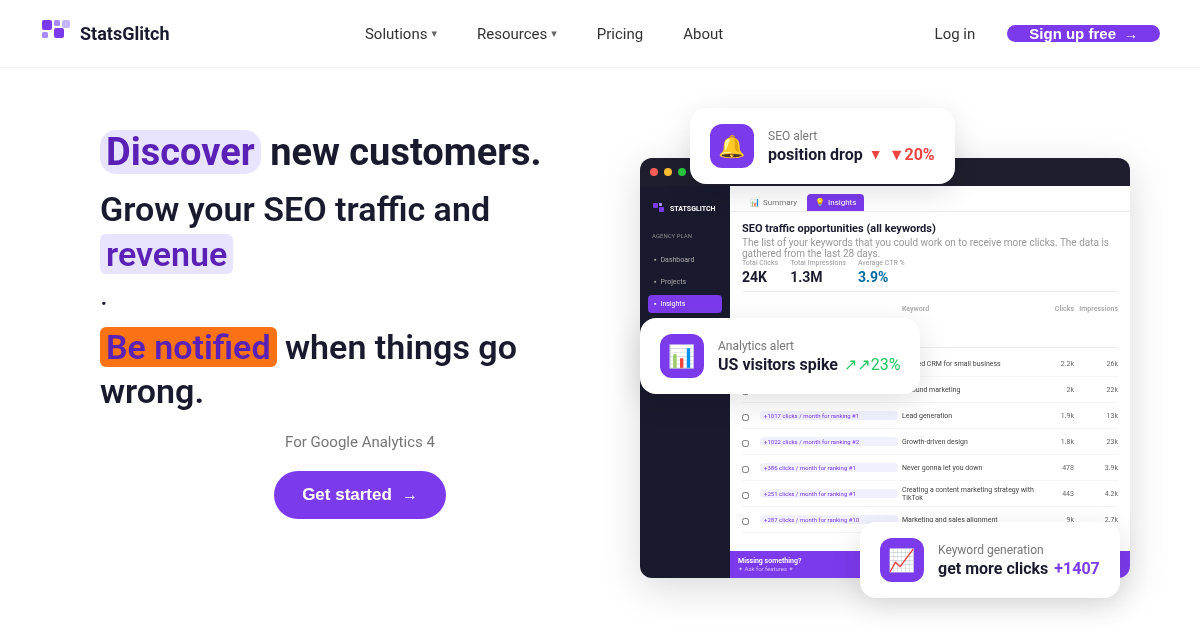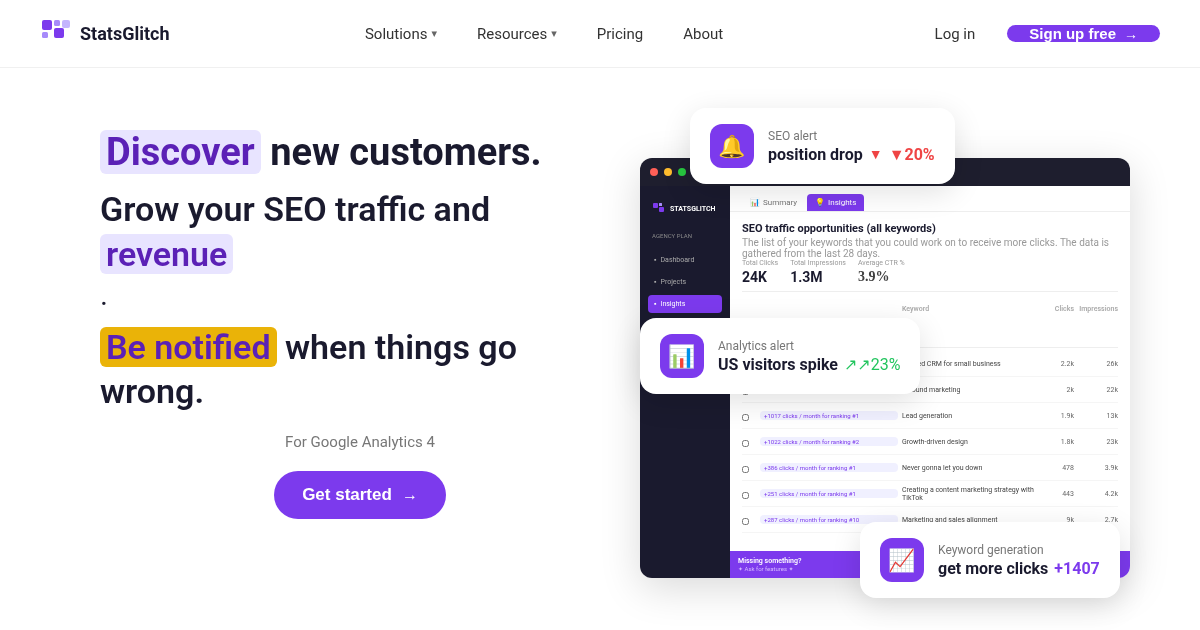--- a/index.html
+++ b/index.html
@@ -91,21 +91,21 @@
     .hero-headline {
       font-size: 38px;
       font-weight: 700;
       line-height: 1.3;
       color: #1a1a2e;
       margin-bottom: 10px;
     }
     .hero-headline .highlight {
       background: #e8e4ff;
       color: #5b21b6;
-      border-radius: 6px;
+      border-radius: 16px;
       padding: 0 6px;
     }
     .hero-sub {
       font-size: 34px;
       font-weight: 600;
       color: #1a1a2e;
       margin-bottom: 10px;
       line-height: 1.3;
     }
     .hero-sub .highlight {
@@ -120,21 +120,21 @@
       margin: 4px 0;
     }
     .hero-line3 {
       font-size: 34px;
       font-weight: 600;
       color: #1a1a2e;
       margin-bottom: 20px;
       line-height: 1.3;
     }
     .hero-line3 .highlight {
-      background: #eab308;
+      background: #f97316;
       color: #5b21b6;
       border-radius: 6px;
       padding: 0 6px;
     }
     .hero-for-ga {
       font-size: 15px;
       color: #777;
       text-align: center;
       margin-bottom: 20px;
     }
@@ -346,21 +346,21 @@
     .dash-stat-label {
       font-size: 7px;
       color: #999;
       margin-bottom: 2px;
     }
     .dash-stat-value {
       font-size: 14px;
       font-weight: 700;
       color: #1a1a2e;
     }
-    .dash-stat-value.green { color: #404040; font-family: Liberation Serif, serif; }
+    .dash-stat-value.green { color: #0369a1; }
     .dash-table-header {
       display: flex;
       gap: 4px;
       padding: 3px 0;
       border-bottom: 1px solid #eee;
       margin-bottom: 3px;
     }
     .dash-th {
       font-size: 7px;
       color: #aaa;

